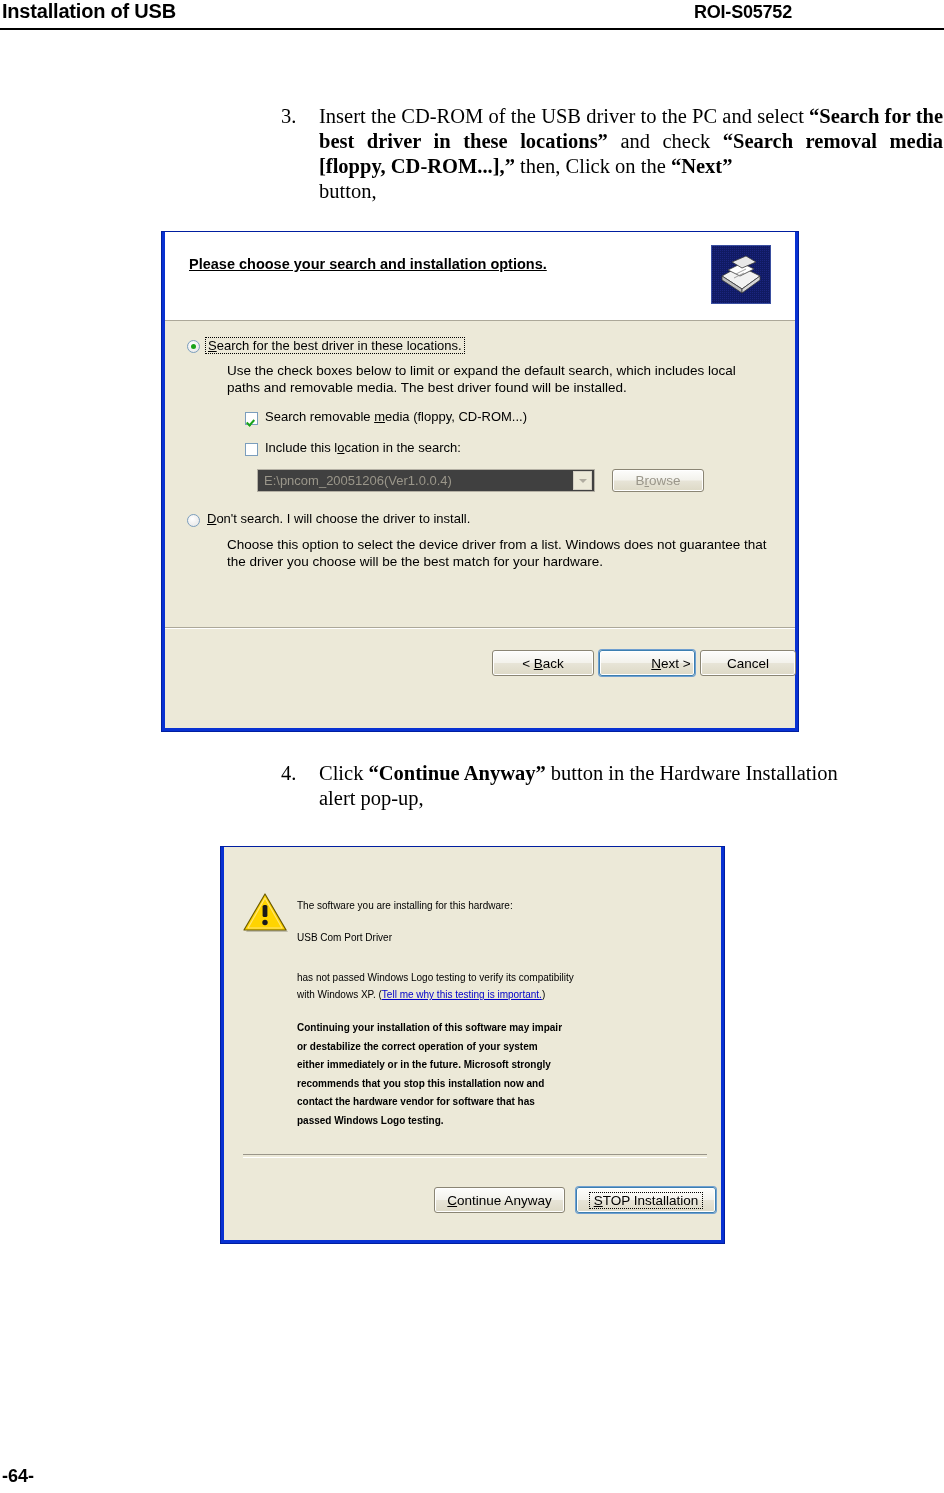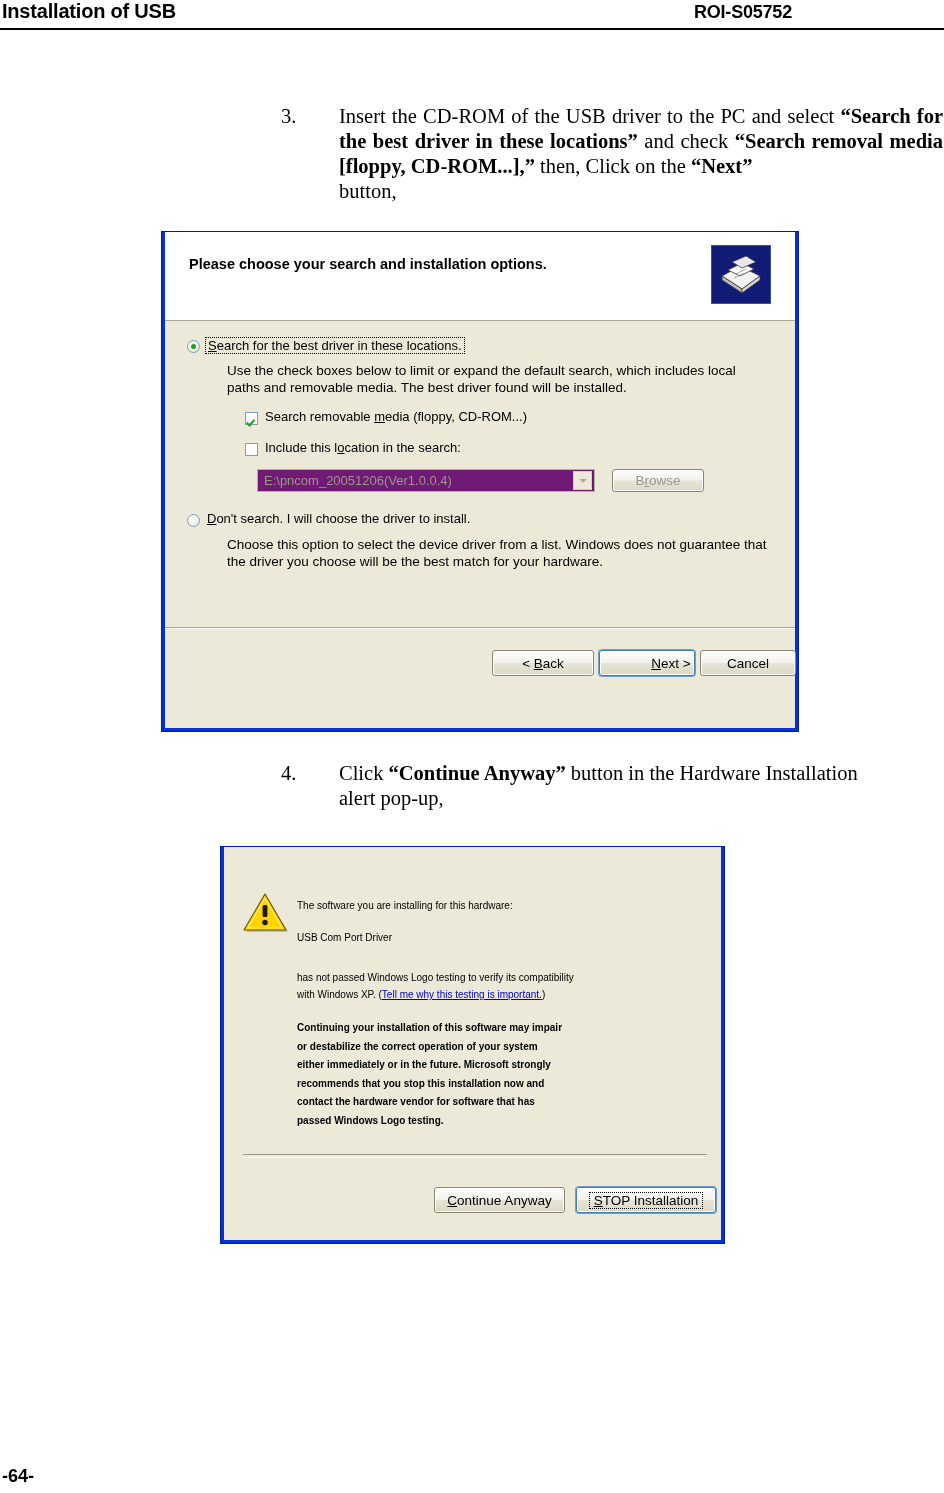--- a/index.html
+++ b/index.html
@@ -58,21 +58,21 @@
     color: #000;
     text-align: justify;
   }
   .step .num {
     position: absolute;
     left: 0; top: 0;
     width: 40px;
     text-align: left;
   }
   .step .body {
-    margin-left: 58px;
+    margin-left: 38px;
     text-align: justify;
     text-justify: inter-word;
   }
   .step .body .lastline {
     text-align: left;
   }
   b.q { font-weight: bold; }
 
   
   .xp-dialog {
@@ -123,20 +123,21 @@
     border-bottom: 1px solid #aca899;
   }
   .wiz-head .head-title {
     position: absolute;
     left: 24px;
     top: 24px;
     font-family: "Liberation Sans", sans-serif;
     font-weight: bold;
     font-size: 14.5px;
     color: #000;
+    text-decoration: underline;
   }
   .wiz-icon {
     position: absolute;
     right: 24px;
     top: 13px;
     width: 60px;
     height: 59px;
     background: #111a63;
     border: 1px solid #3a4fa0;
     box-sizing: border-box;
@@ -211,21 +212,21 @@
   .desc {
     position: absolute;
     font-family: "Liberation Sans", sans-serif;
     font-size: 13.5px;
     line-height: 17px;
     color: #000;
   }
   .combo {
     position: absolute;
     height: 23px;
-    background: #701a75;
+    background: #404040;
     border: 1px solid #b4b0a4;
     box-sizing: border-box;
     display: flex;
     align-items: center;
   }
   .combo .combo-value {
     font-family: "Liberation Sans", sans-serif;
     font-size: 13px;
     color: #9a968a;
     padding-left: 6px;

